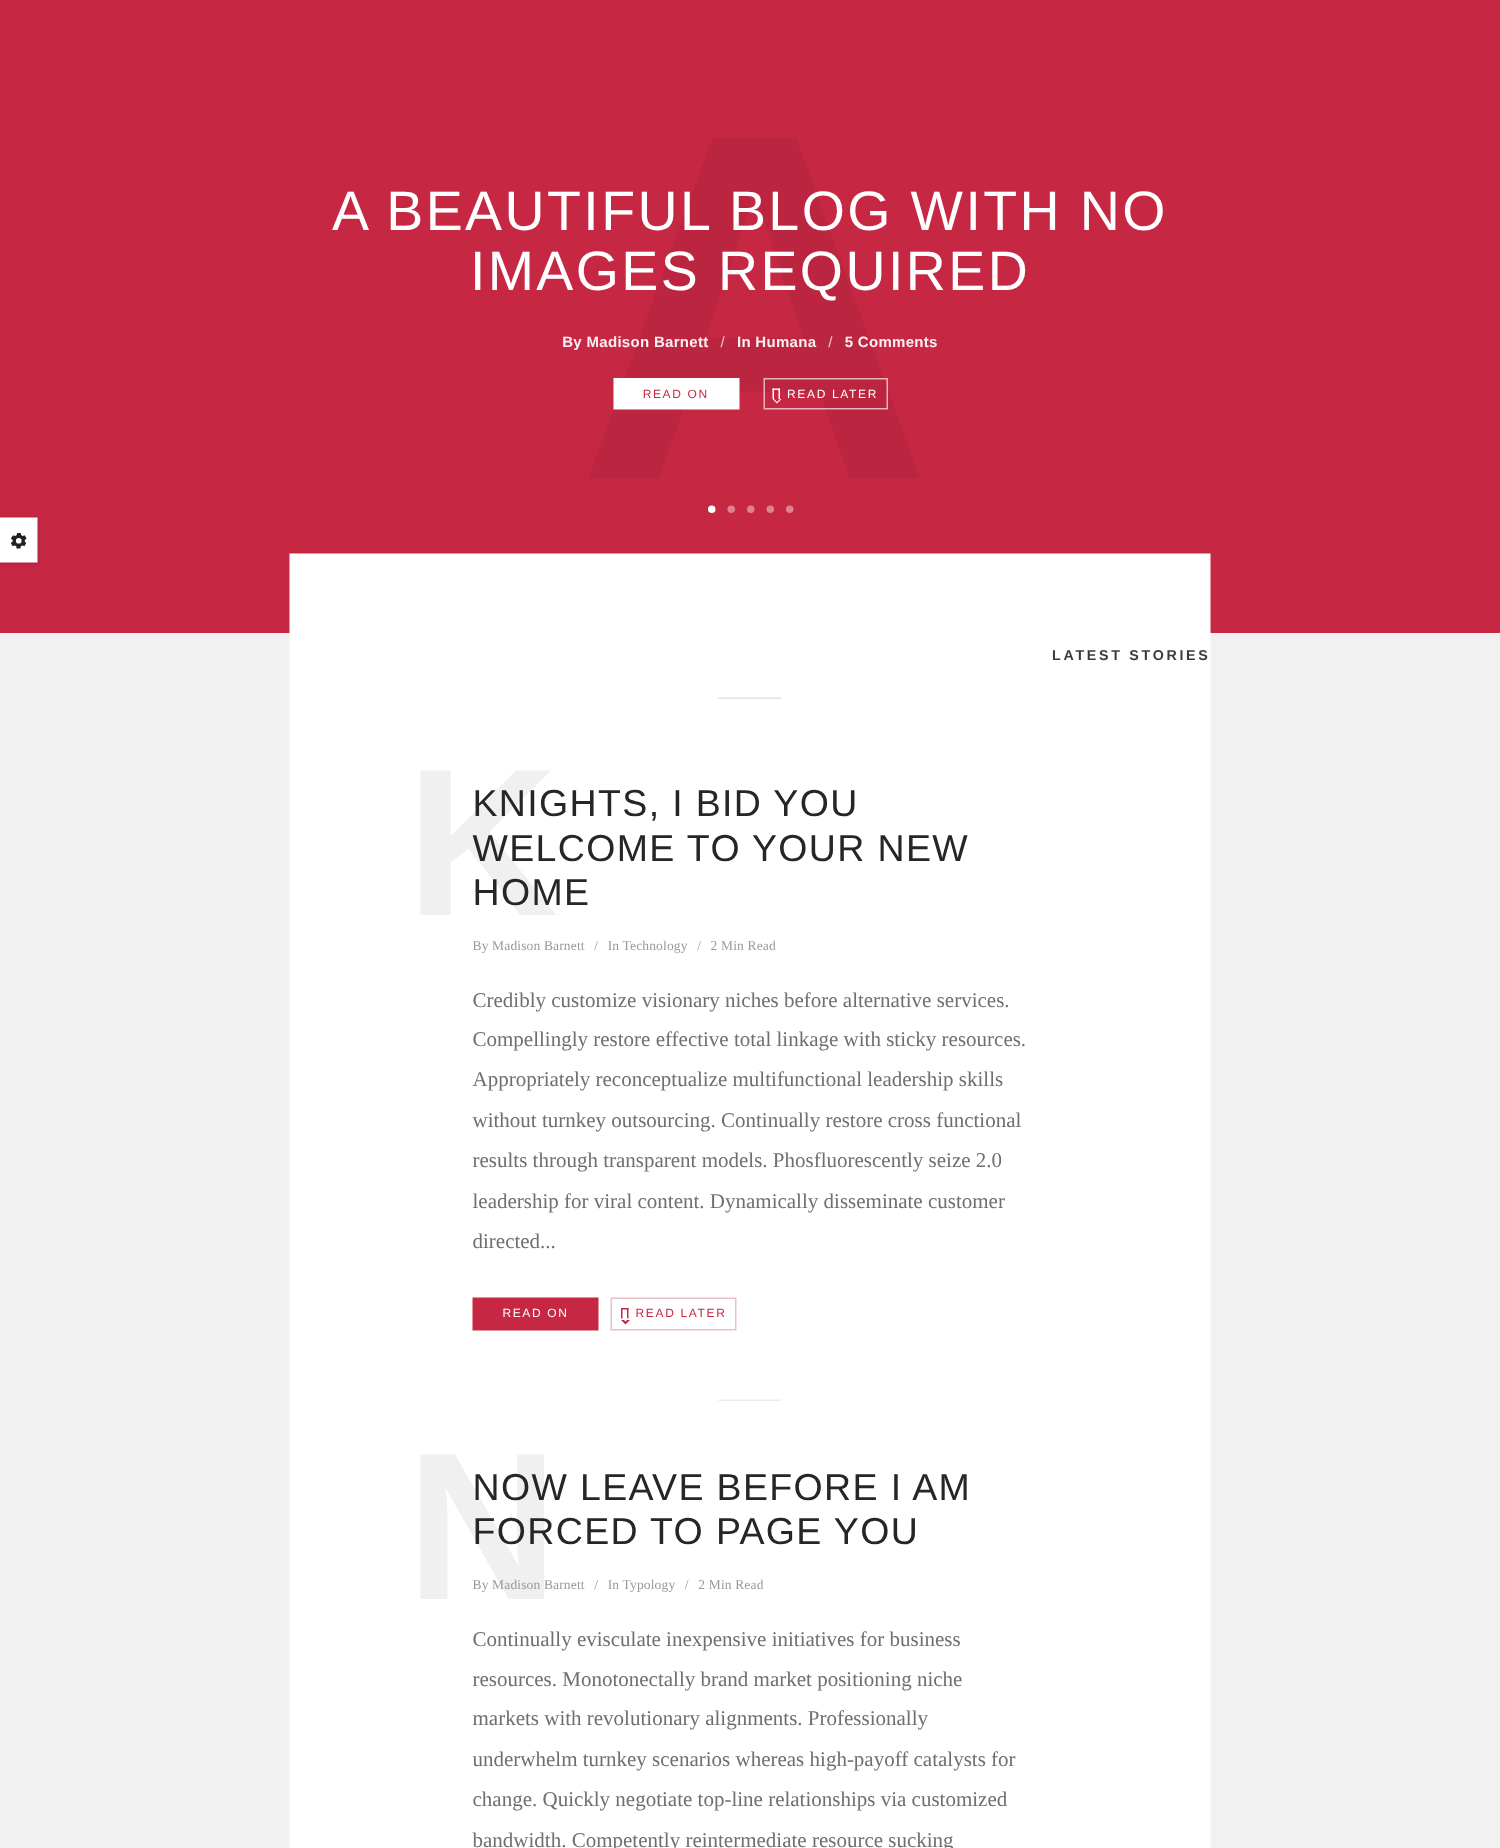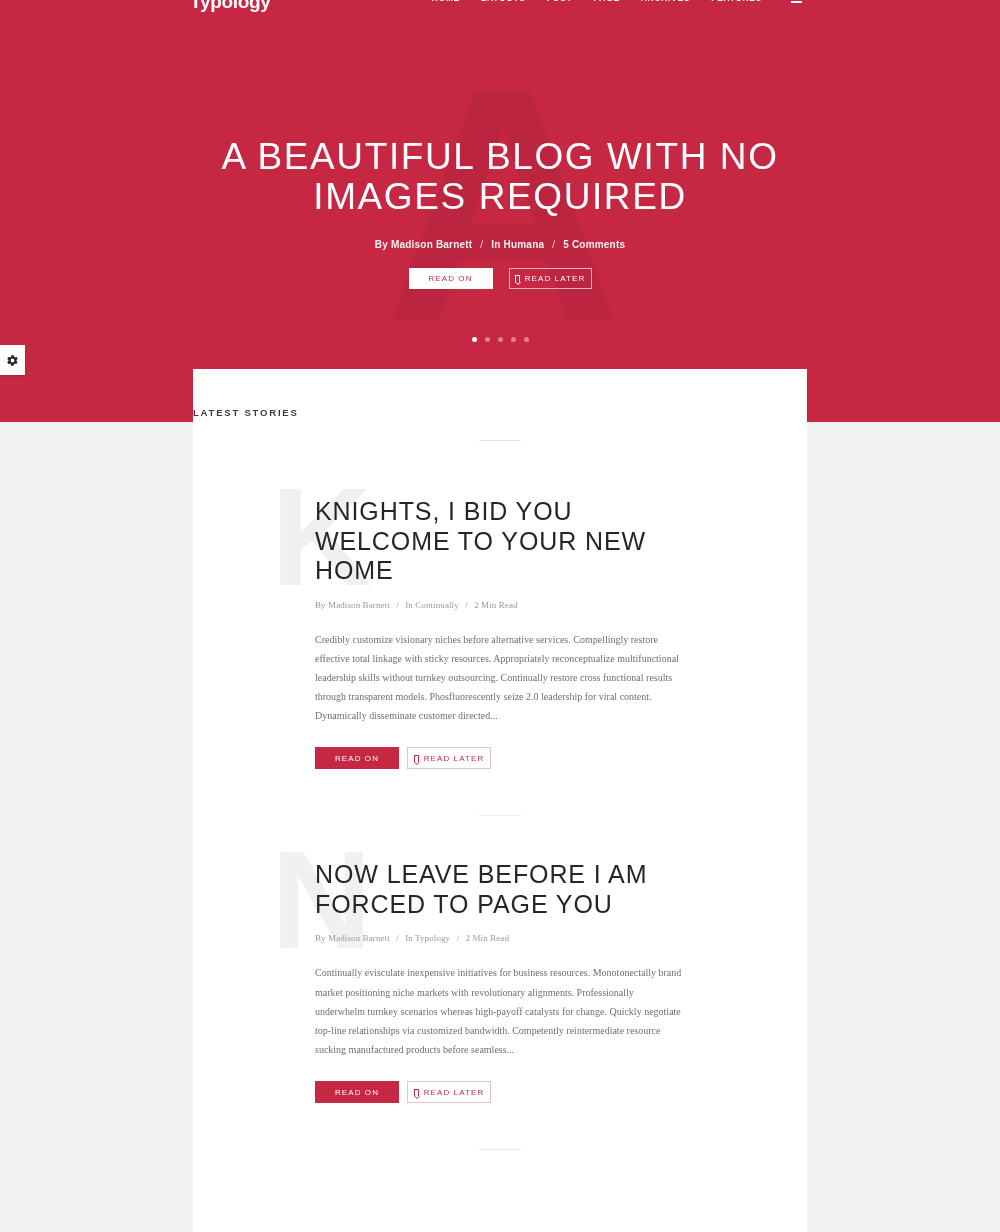--- a/index.html
+++ b/index.html
@@ -202,22 +202,22 @@
     left: 193px;
     top: 369px;
     width: 614px;
     min-height: 900px;
     background: #ffffff;
     z-index: 10;
     padding: 0 0 40px 0;
   }
 
   .section-head {
-    text-align: left;
-    padding-top: 38px;
+    text-align: right;
+    padding-top: 63px;
   }
 
   .section-title {
     font-size: 9.5px;
     font-weight: 600;
     letter-spacing: 1.8px;
     color: #3b3b3b;
   }
 
   .divider {
@@ -262,21 +262,21 @@
     font-family: "Liberation Serif", serif;
     font-size: 9px;
     color: #9a9a9a;
     letter-spacing: 0.1px;
   }
   .post-meta .sep { margin: 0 4px; }
 
   .post-excerpt {
     margin-top: 20px;
     font-family: "Liberation Serif", serif;
-    font-size: 10px;
+    font-size: 14px;
     line-height: 1.92;
     color: #6f6f6f;
   }
 
   .post-buttons {
     margin-top: 22px;
     display: flex;
     gap: 0;
   }
 
@@ -341,32 +341,20 @@
   .btn-hero-later .bookmark-ico::before { border-top-color: #c62843; }
   .btn-read-later .bookmark-ico::before { border-top-color: #ffffff; }
 </style>
 </head>
 <body>
 
 <div class="hero">
 
   <div class="hero-watermark">A</div>
 
-  <div class="topbar">
-    <div class="logo">Typology</div>
-    <div class="navlist">
-      <a href="#">HOME</a>
-      <a href="#">LAYOUTS</a>
-      <a href="#">POST</a>
-      <a href="#">PAGE</a>
-      <a href="#">ARCHIVES</a>
-      <a href="#">FEATURES</a>
-      <span class="hamburger"></span>
-    </div>
-  </div>
 
   <div class="hero-inner">
     <h1 class="hero-title">A BEAUTIFUL BLOG WITH NO IMAGES REQUIRED</h1>
 
     <div class="hero-meta">
       <span>By</span>
       <span>Madison Barnett</span>
       <span class="sep">/</span>
       <span>In Humana</span>
       <span class="sep">/</span>
@@ -405,21 +393,21 @@
   </div>
 
   <article class="post post-block-1">
     <div class="post-watermark">K</div>
     <div class="post-inner">
       <h2 class="post-title">KNIGHTS, I BID YOU WELCOME TO YOUR NEW HOME</h2>
       <div class="post-meta">
         <span>By</span>
         <span>Madison Barnett</span>
         <span class="sep">/</span>
-        <span>In Continually</span>
+        <span>In Technology</span>
         <span class="sep">/</span>
         <span>2 Min Read</span>
       </div>
       <p class="post-excerpt">Credibly customize visionary niches before alternative services. Compellingly restore effective total linkage with sticky resources. Appropriately reconceptualize multifunctional leadership skills without turnkey outsourcing. Continually restore cross functional results through transparent models. Phosfluorescently seize 2.0 leadership for viral content. Dynamically disseminate customer directed...</p>
       <div class="post-buttons">
         <a class="btn btn-read-on" href="#">READ ON</a>
         <a class="btn btn-read-later" href="#">
           <span class="bookmark-ico"></span>
           <span>READ LATER</span>
         </a>

